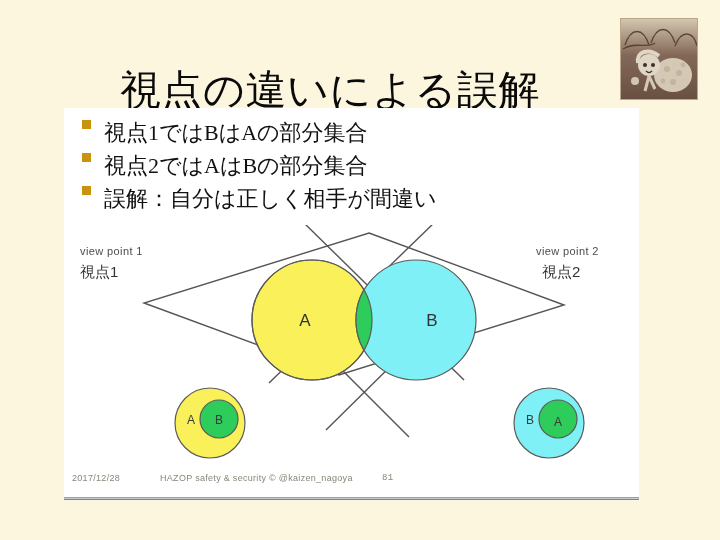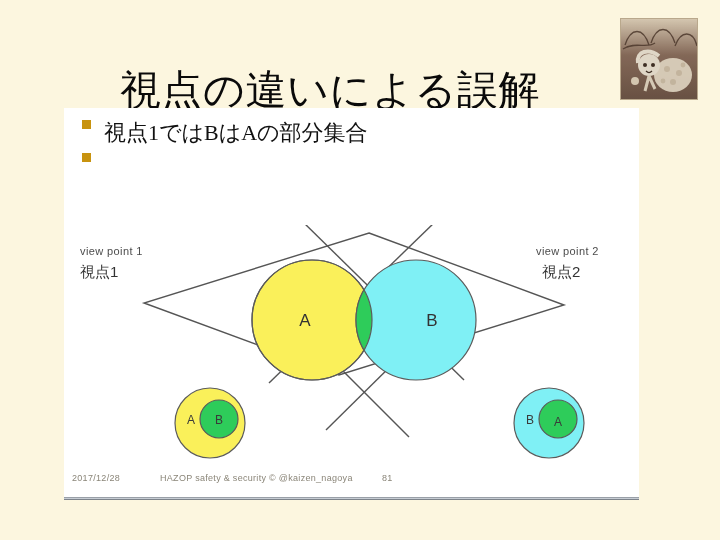--- a/index.html
+++ b/index.html
@@ -129,21 +129,21 @@
     top: 471px;
     width: 647px;
     height: 18px;
     color: #8a8578;
     font-size: 9px;
     letter-spacing: 0.3px;
     padding-left: 24px;
   }
   #footer-date { position: absolute; left: 8px; top: 2px; }
   #footer-note { position: absolute; left: 96px; top: 2px; text-align: center; }
-  #footer-page { position: absolute; left: 318px; top: 2px; }
+  #footer-page { position: absolute; left: 318px; top: 2px; font-family: Liberation Mono, monospace; }
 </style>
 </head>
 <body>
 
 <div id="slide">
 
   <div id="slide-title">視点の違いによる誤解</div>
 
   <div id="corner-art">
     <svg class="art-svg" viewBox="0 0 76 80" preserveAspectRatio="none">
@@ -183,20 +183,25 @@
   <div id="content-panel"></div>
   <div id="panel-rule"></div>
 
   <div id="bullet-list">
     <div class="bullet-row">
       <span class="bullet-marker"></span>
       <span class="bullet-text">視点1ではBはAの部分集合</span>
     </div>
     <div class="bullet-row">
       <span class="bullet-marker"></span>
+      <span class="bullet-text">視点2ではAはBの部分集合</span>
+    </div>
+    <div class="bullet-row">
+      <span class="bullet-marker"></span>
+      <span class="bullet-text">誤解：自分は正しく相手が間違い</span>
     </div>
   </div>
 
   <div id="diagram">
     <svg viewBox="0 0 575 245" preserveAspectRatio="none">
 
       <polygon points="305,8 500,80 275,150 80,78" fill="none" stroke="#555555" stroke-width="1.4"></polygon>
 
       <line x1="238" y1="-4" x2="400" y2="155" stroke="#555555" stroke-width="1.4"></line>
       <line x1="372" y1="-4" x2="205" y2="158" stroke="#555555" stroke-width="1.4"></line>

